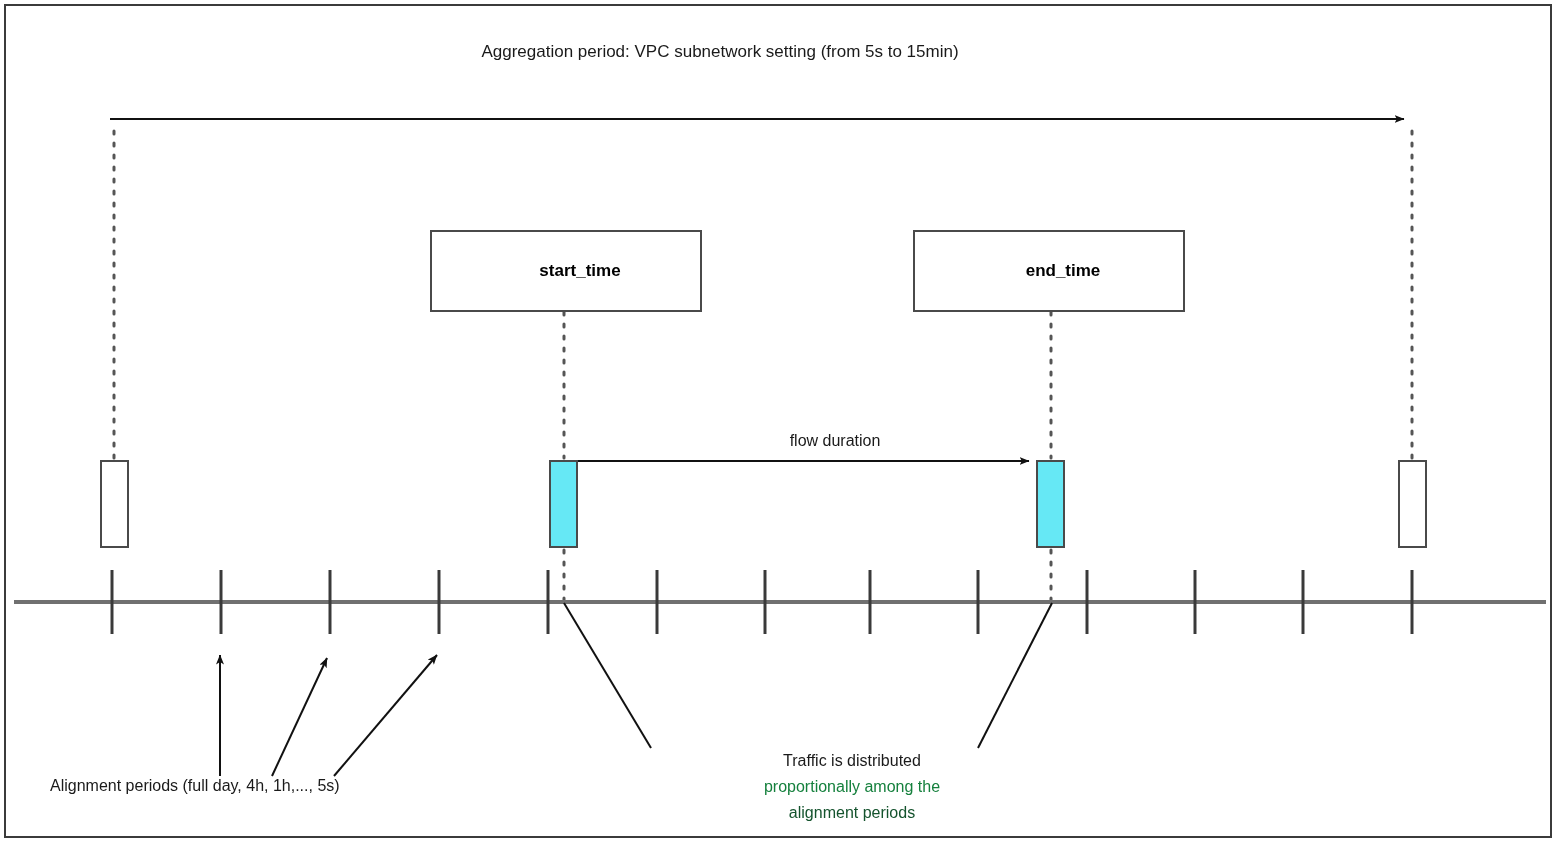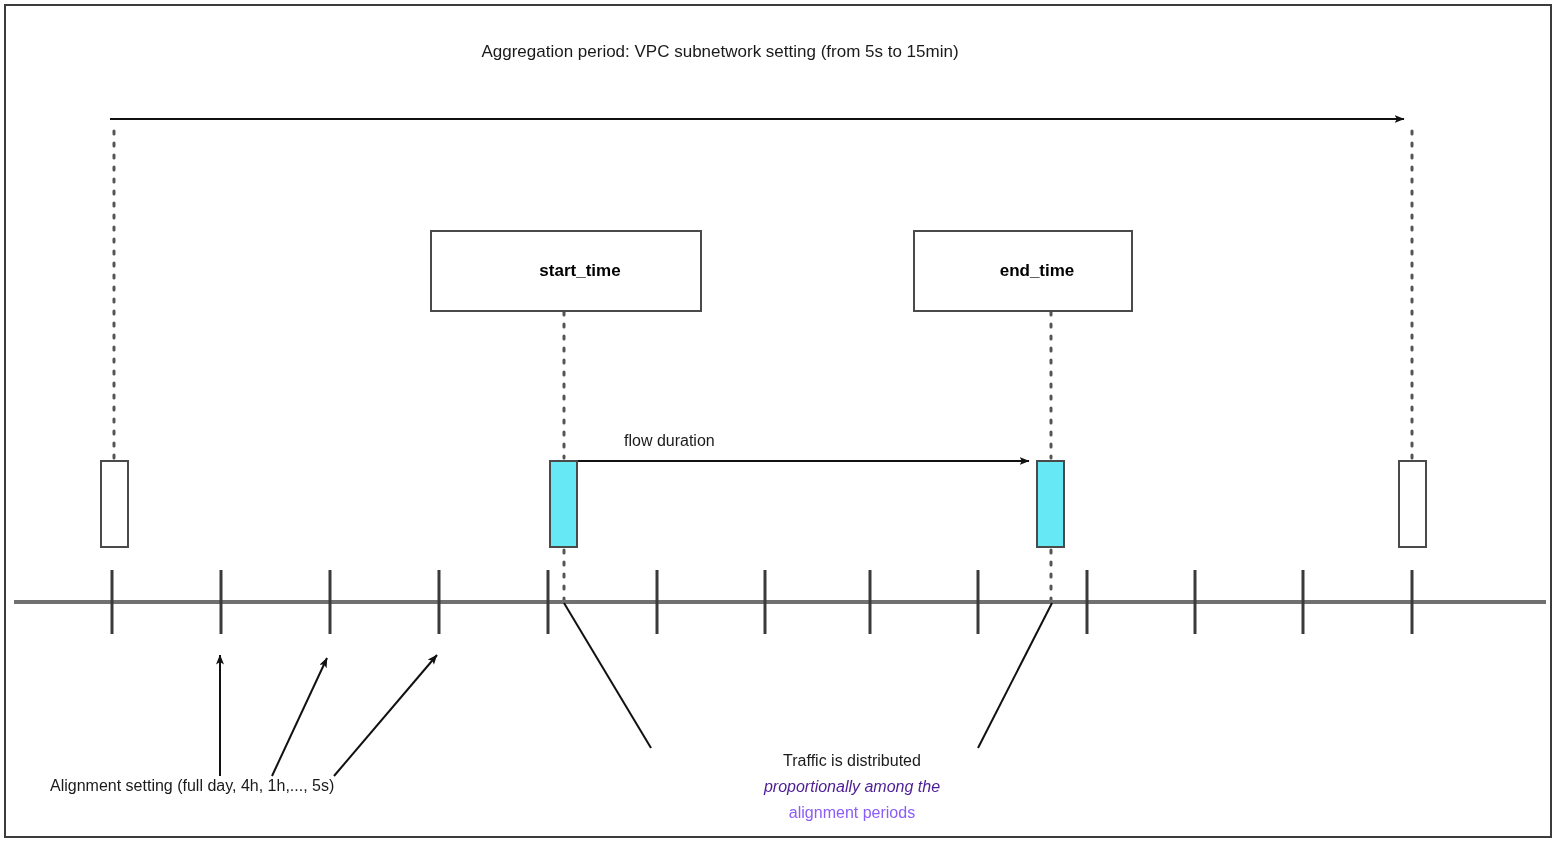--- a/index.html
+++ b/index.html
@@ -66,31 +66,31 @@
 
     <line x1="564" y1="603" x2="651" y2="748" stroke="#111111" stroke-width="2"></line>
     <line x1="1052" y1="603" x2="978" y2="748" stroke="#111111" stroke-width="2"></line>
   </svg>
 
   <div class="txt title center" style="left:0;top:42px;width:1440px;text-align:center;">Aggregation period: VPC subnetwork setting (from 5s to 15min)</div>
 
   <div class="tbox" style="left:430px;top:230px;width:272px;height:82px;">
     <span class="boxlabel">start_time</span>
   </div>
-  <div class="tbox" style="left:913px;top:230px;width:220px;height:82px;">
+  <div class="tbox" style="left:913px;top:230px;width:272px;height:82px;">
     <span class="boxlabel">end_time</span>
   </div>
 
   <div class="period-box" style="left:100px;top:460px;width:29px;height:88px;"></div>
   <div class="flow-box" style="left:549px;top:460px;width:29px;height:88px;background:#66E8F5;"></div>
   <div class="flow-box" style="left:1036px;top:460px;width:29px;height:88px;background:#66E8F5;"></div>
   <div class="period-box" style="left:1398px;top:460px;width:29px;height:88px;"></div>
 
-  <div class="txt lbl center" style="left:624px;top:432px;width:330px;text-align:left;">flow duration</div>
+  <div class="txt lbl center" style="left:670px;top:432px;width:330px;text-align:center;">flow duration</div>
 
-  <div class="txt lbl" style="left:50px;top:777px;">Alignment setting (full day, 4h, 1h,..., 5s)</div>
+  <div class="txt lbl" style="left:50px;top:777px;">Alignment periods (full day, 4h, 1h,..., 5s)</div>
 
   <div style="position:absolute;left:699px;top:748px;width:306px;text-align:center;">
     <div class="lbl" style="color:#1a1a1a;line-height:26px;">Traffic is distributed</div>
-    <div class="lbl" style="color:#4c1d95;line-height:26px;font-style:italic;">proportionally among the</div>
-    <div class="lbl" style="color:#8b5cf6;line-height:26px;">alignment periods</div>
+    <div class="lbl" style="color:#15803d;line-height:26px;">proportionally among the</div>
+    <div class="lbl" style="color:#14532d;line-height:26px;">alignment periods</div>
   </div>
 </div>
 
 </body></html>

